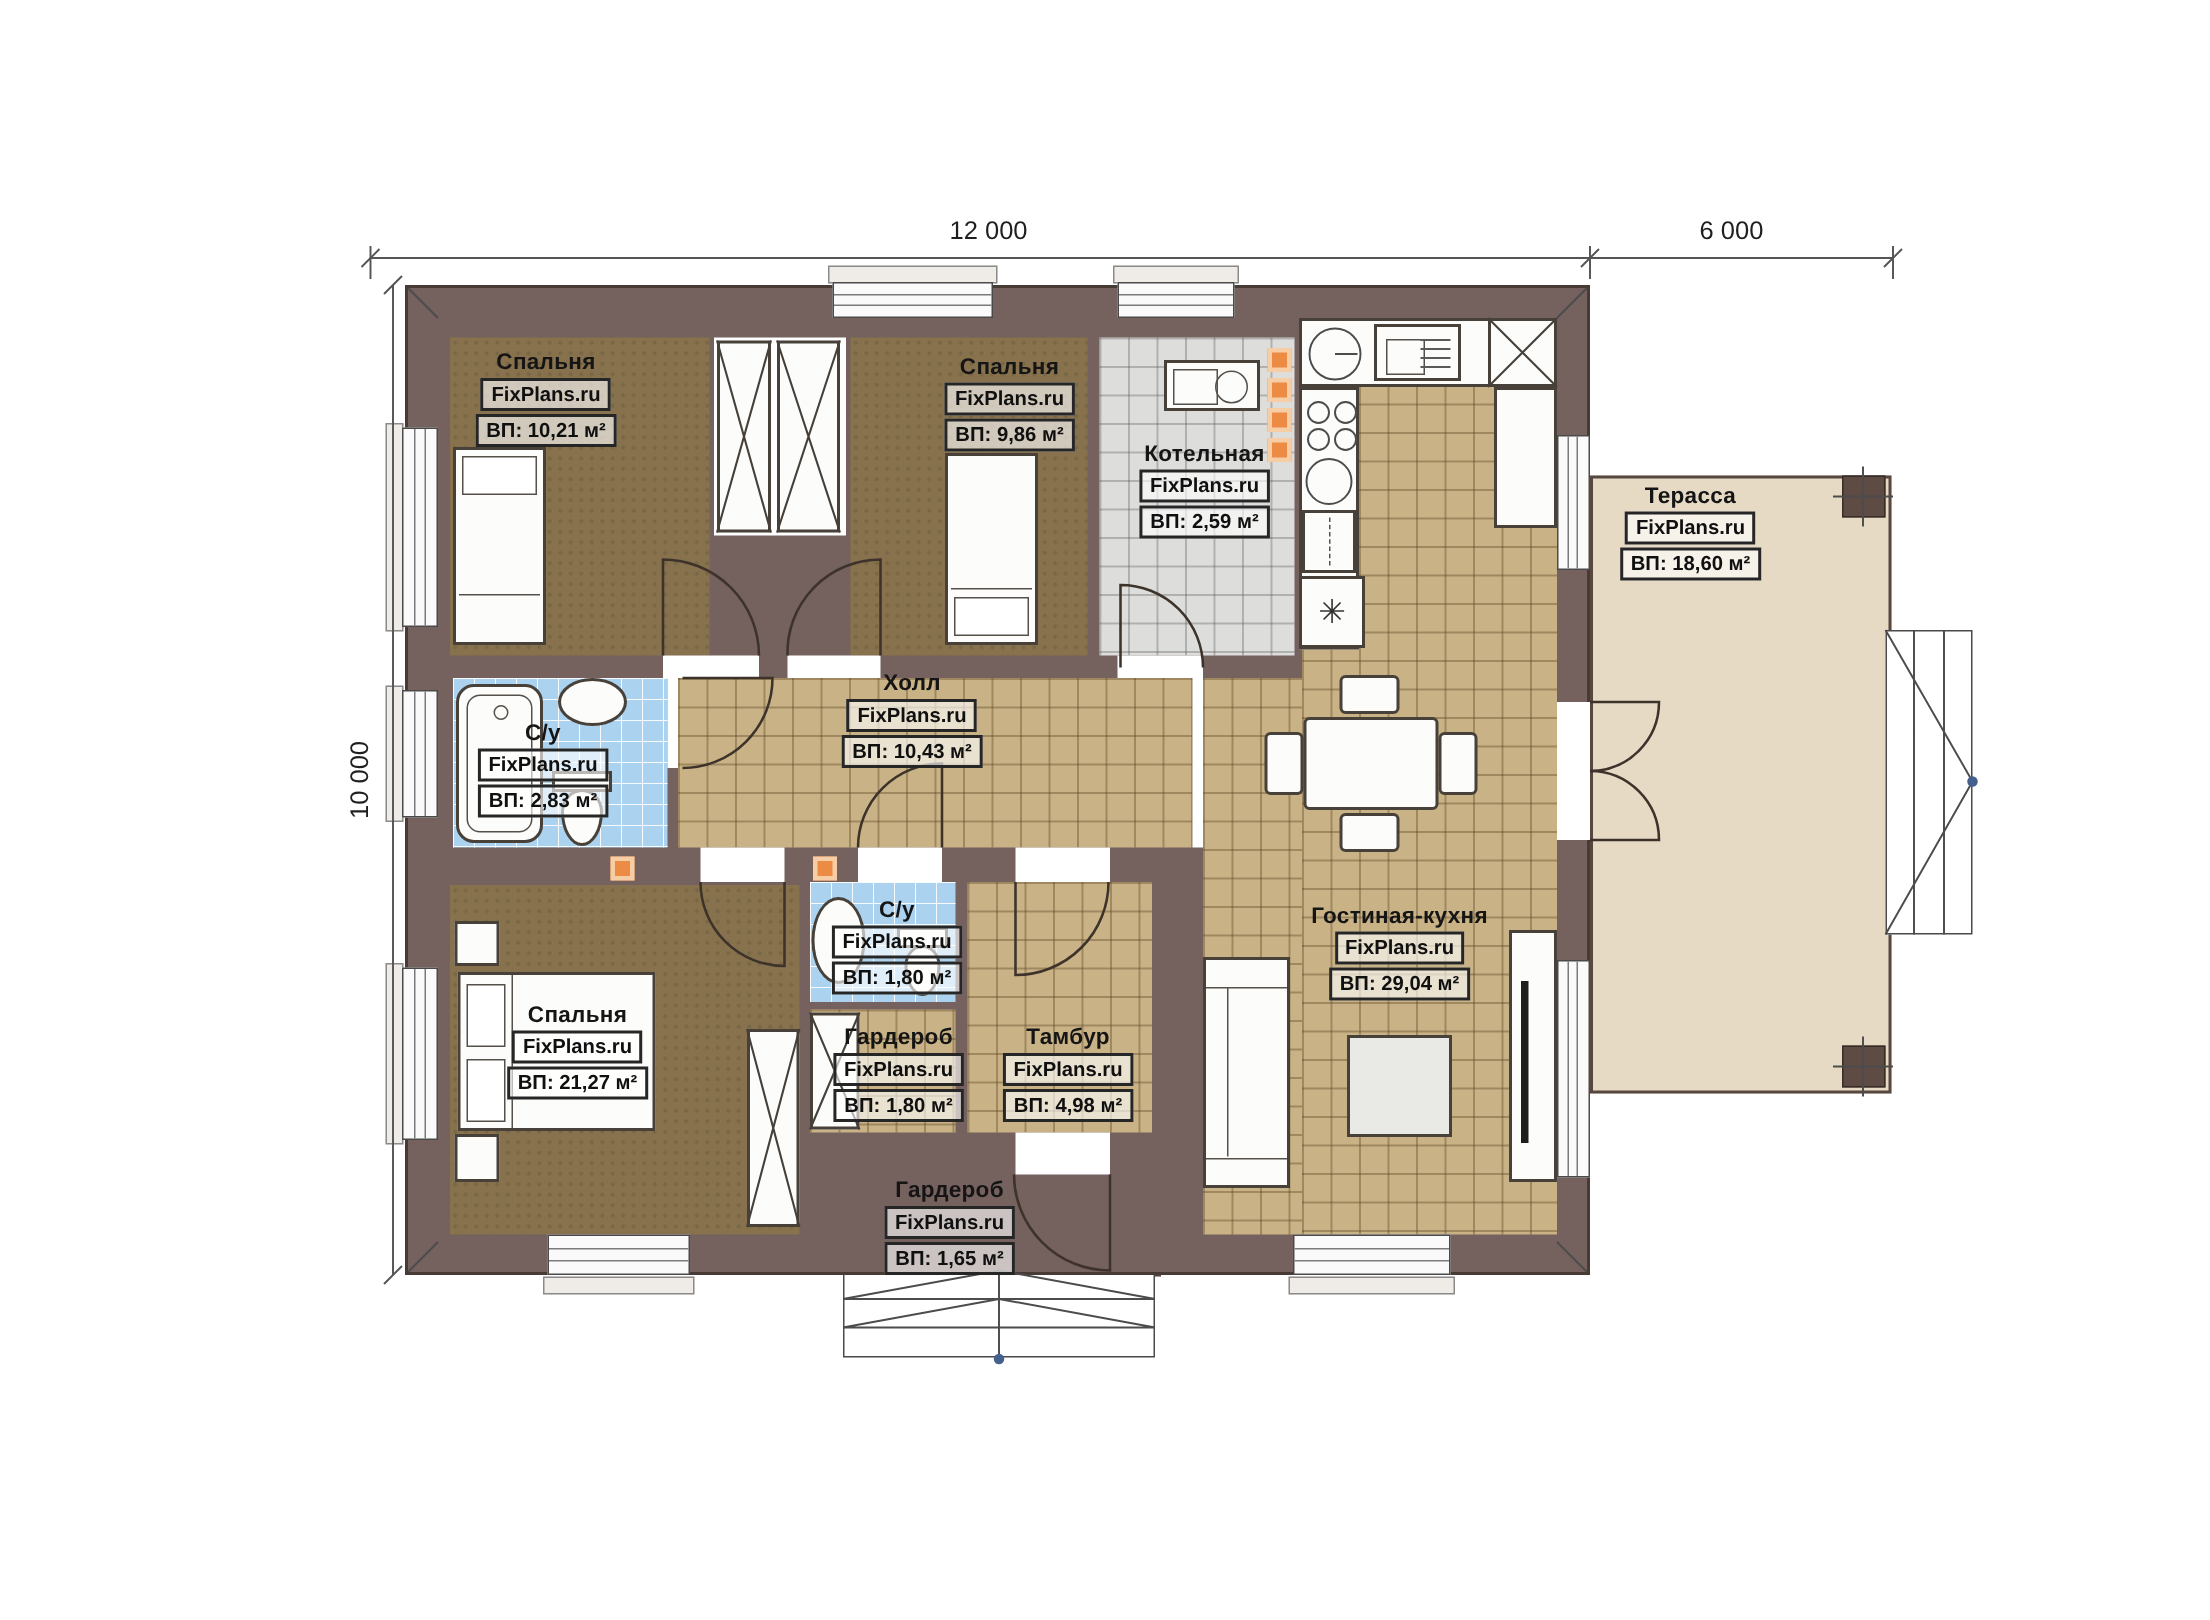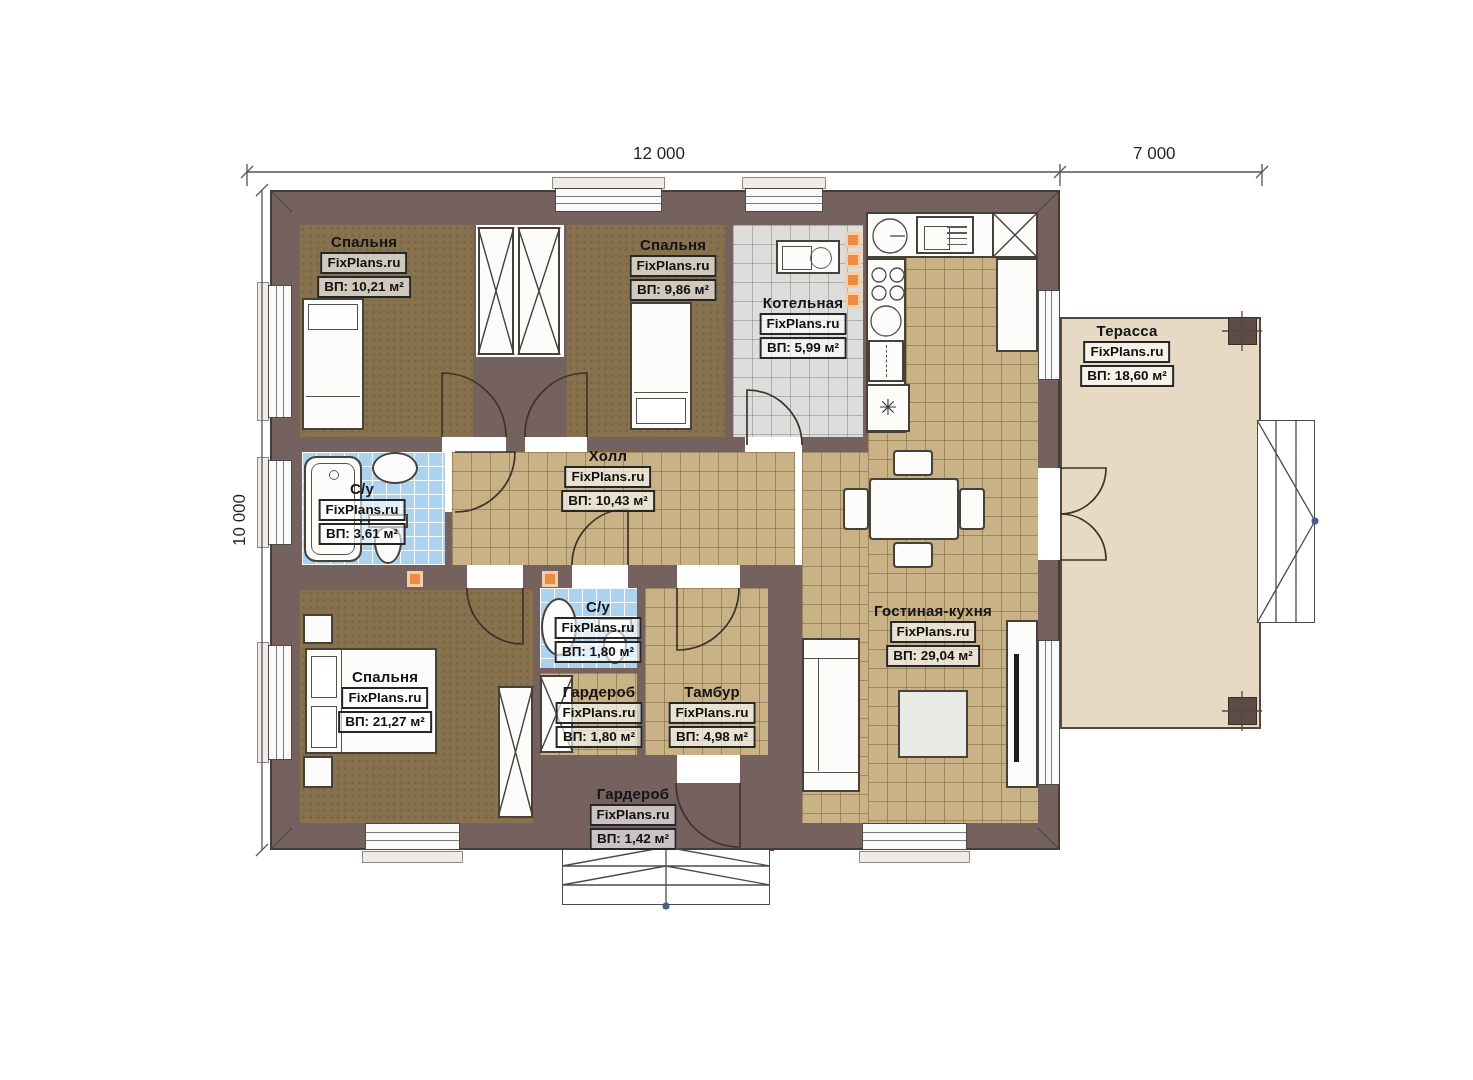--- a/index.html
+++ b/index.html
@@ -30,21 +30,21 @@
   .vline{position:absolute;border-left:1.5px solid #55504a;}
   .post{position:absolute;background:#5d4b44;border:1.5px solid #392d27;box-sizing:border-box;z-index:2;}
   svg.lw{position:absolute;left:0;top:0;z-index:4;pointer-events:none;}
 </style>
 </head>
 <body>
 
 <div id="plan">
 
   <div class="dimtext" style="left:633px;top:144px">12 000</div>
-  <div class="dimtext" style="left:1133px;top:144px">7 000</div>
+  <div class="dimtext" style="left:1133px;top:144px">6 000</div>
   <div class="dimtext" style="left:205px;top:510px;width:70px;text-align:center;transform:rotate(-90deg)">10 000</div>
 
   <div class="outdoor" style="left:1060px;top:317px;width:197px;height:408px;position:absolute"></div>
   <div class="post" style="left:1228px;top:317px;width:29px;height:28px"></div>
   <div class="post" style="left:1228px;top:697px;width:29px;height:28px"></div>
   <div class="abs" style="left:1257px;top:420px;width:58px;height:203px;background:#fff;border:1.5px solid #4a4a4a;z-index:1"></div>
   <div class="outdoor" style="left:562px;top:783px;width:208px;height:64px;position:absolute"></div>
   <div class="abs" style="left:562px;top:847px;width:208px;height:58px;background:#fff;border:1.5px solid #4a4a4a;z-index:1"></div>
 
   <div class="abs wallbase" style="left:270px;top:190px;width:790px;height:660px"></div>
@@ -214,31 +214,31 @@
     <div class="rbox">ВП: 10,21 м²</div>
   </div>
   <div class="rlabel" style="left:673px;top:236px">
     <div class="rname">Спальня</div>
     <div class="rbox">FixPlans.ru</div>
     <div class="rbox">ВП: 9,86 м²</div>
   </div>
   <div class="rlabel" style="left:803px;top:294px">
     <div class="rname">Котельная</div>
     <div class="rbox">FixPlans.ru</div>
-    <div class="rbox">ВП: 5,99 м²</div>
+    <div class="rbox">ВП: 2,59 м²</div>
   </div>
   <div class="rlabel" style="left:608px;top:447px">
     <div class="rname">Холл</div>
     <div class="rbox">FixPlans.ru</div>
     <div class="rbox">ВП: 10,43 м²</div>
   </div>
   <div class="rlabel" style="left:362px;top:480px">
     <div class="rname">С/у</div>
     <div class="rbox">FixPlans.ru</div>
-    <div class="rbox">ВП: 3,61 м²</div>
+    <div class="rbox">ВП: 2,83 м²</div>
   </div>
   <div class="rlabel" style="left:385px;top:668px">
     <div class="rname">Спальня</div>
     <div class="rbox">FixPlans.ru</div>
     <div class="rbox">ВП: 21,27 м²</div>
   </div>
   <div class="rlabel" style="left:598px;top:598px">
     <div class="rname">С/у</div>
     <div class="rbox">FixPlans.ru</div>
     <div class="rbox">ВП: 1,80 м²</div>
@@ -259,16 +259,16 @@
     <div class="rbox">ВП: 29,04 м²</div>
   </div>
   <div class="rlabel" style="left:1127px;top:322px">
     <div class="rname">Терасса</div>
     <div class="rbox">FixPlans.ru</div>
     <div class="rbox">ВП: 18,60 м²</div>
   </div>
   <div class="rlabel" style="left:633px;top:785px">
     <div class="rname">Гардероб</div>
     <div class="rbox">FixPlans.ru</div>
-    <div class="rbox">ВП: 1,42 м²</div>
+    <div class="rbox">ВП: 1,65 м²</div>
   </div>
 
 </div>
 
 </body></html>

